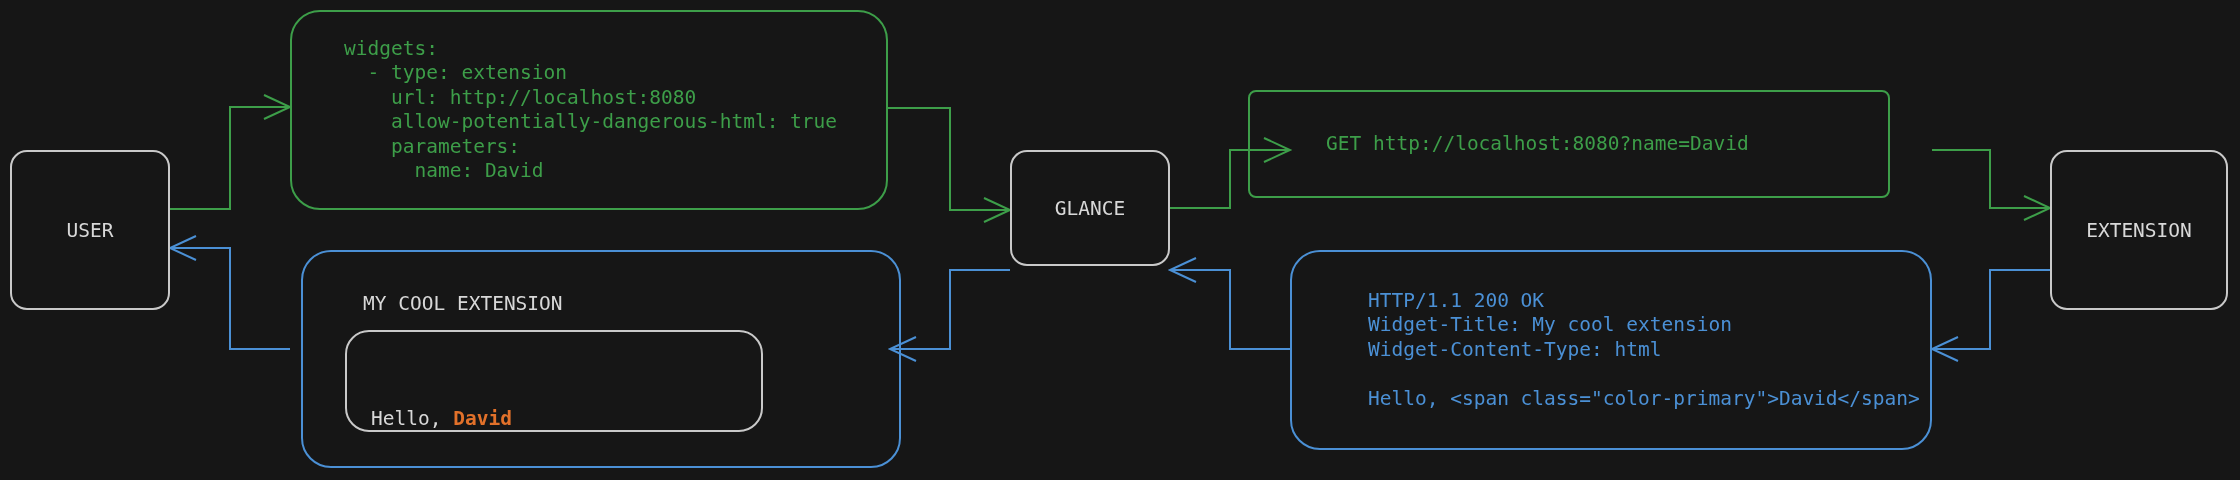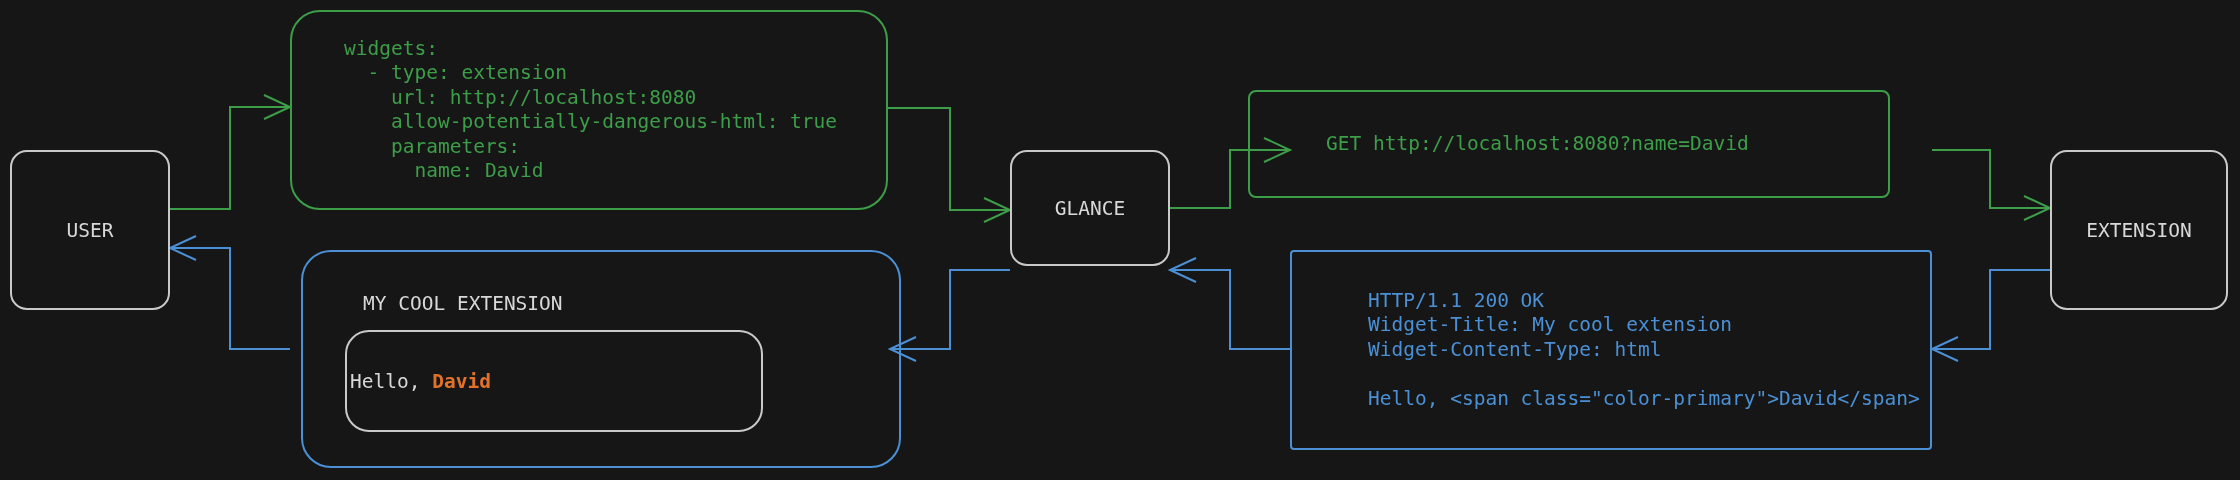--- a/index.html
+++ b/index.html
@@ -53,21 +53,21 @@
     margin: 0;
     font-family: inherit;
     font-size: 19.5px;
     line-height: 24.5px;
     white-space: pre;
   }
   #config-box   { left: 290px;  top: 10px;  width: 598px; height: 200px; border-radius: 30px; }
   #config-box pre   { padding-left: 28px; }
   #request-box  { left: 1248px; top: 90px;  width: 642px; height: 108px; border-radius: 8px; }
   #request-box pre  { padding-left: 52px; }
-  #response-box { left: 1290px; top: 250px; width: 642px; height: 200px; border-radius: 4px; }
+  #response-box { left: 1290px; top: 250px; width: 642px; height: 200px; border-radius: 30px; }
   #response-box pre { padding-left: 52px; }
 
   #widget-box {
     position: absolute;
     left: 290px; top: 250px; width: 600px; height: 218px;
     border: 2px solid var(--blue);
     border-radius: 30px;
     margin-left: 11px;
   }
   .widget-title {
@@ -77,22 +77,22 @@
     font-size: 19.5px;
     line-height: 24px;
     white-space: pre;
   }
   .greeting-box {
     position: absolute;
     left: 42px; top: 78px; width: 418px; height: 102px;
     border: 2px solid var(--node-border);
     border-radius: 24px;
     display: flex;
-    align-items: center;
-    padding-left: 3px;
+    align-items: flex-end;
+    padding-left: 24px;
     color: var(--text-light);
     font-size: 19.5px;
     white-space: pre;
   }
   .greeting-name { color: var(--orange); font-weight: bold; }
 </style>
 </head>
 <body>
 
 <div class="canvas">

